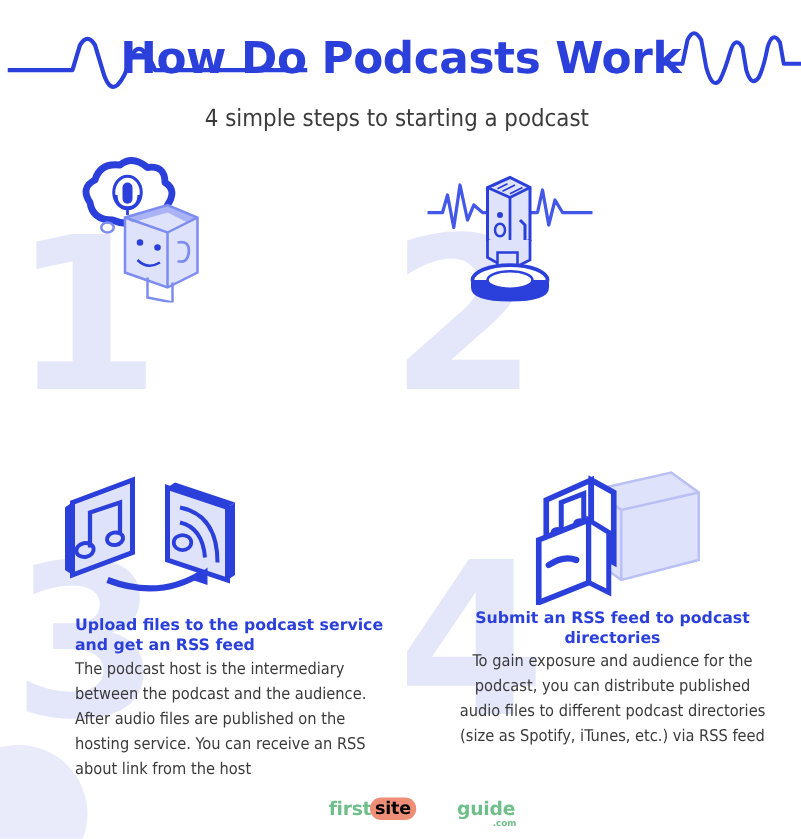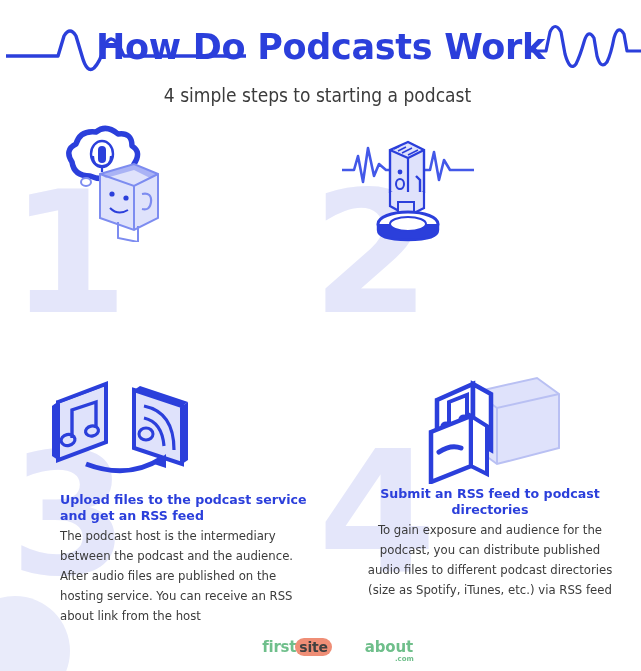--- a/index.html
+++ b/index.html
@@ -60,21 +60,21 @@
   
   .footer{position:absolute;left:0;top:632px;width:641px;text-align:center;}
   .logo{display:inline-block;font-size:0;white-space:nowrap;position:relative;}
   .logo-first,.logo-guide{
     display:inline-block;font-size:15px;font-weight:bold;color:#6fbf8b;
     vertical-align:middle;letter-spacing:-0.2px;
     font-family:"DejaVu Sans","Liberation Sans",sans-serif;
     margin-left:34px;
   }
   .logo-site{
-    display:inline-block;font-size:14px;font-weight:bold;color:#404040;
+    display:inline-block;font-size:14px;font-weight:bold;color:#000000;
     background:#ef8e76;border-radius:9px;padding:1px 4px;vertical-align:middle;
     letter-spacing:-0.2px;margin:0 -1px;
     font-family:"DejaVu Sans","Liberation Sans",sans-serif;
     text-align:center;
   }
   .logo-dotcom{
     position:absolute;right:-1px;bottom:-7px;font-size:7px;color:#6fbf8b;
     font-weight:bold;font-family:"DejaVu Sans","Liberation Sans",sans-serif;
   }
   .corner-blob{position:absolute;left:-40px;top:596px;width:110px;height:110px;
@@ -220,18 +220,18 @@
       </svg>
     </div>
     <div class="step-text">
       <p class="step-title">Submit an RSS feed to podcast directories</p>
       <p class="step-body">To gain exposure and audience for the podcast, you can distribute published audio files to different podcast directories (size as Spotify, iTunes, etc.) via RSS feed</p>
     </div>
   </div>
 
   <div class="footer">
     <span class="logo">
-      <span class="logo-first">first</span><span class="logo-site">site</span><span class="logo-guide">about</span>
+      <span class="logo-first">first</span><span class="logo-site">site</span><span class="logo-guide">guide</span>
       <span class="logo-dotcom">.com</span>
     </span>
   </div>
 
 </div>
 
 </body></html>

